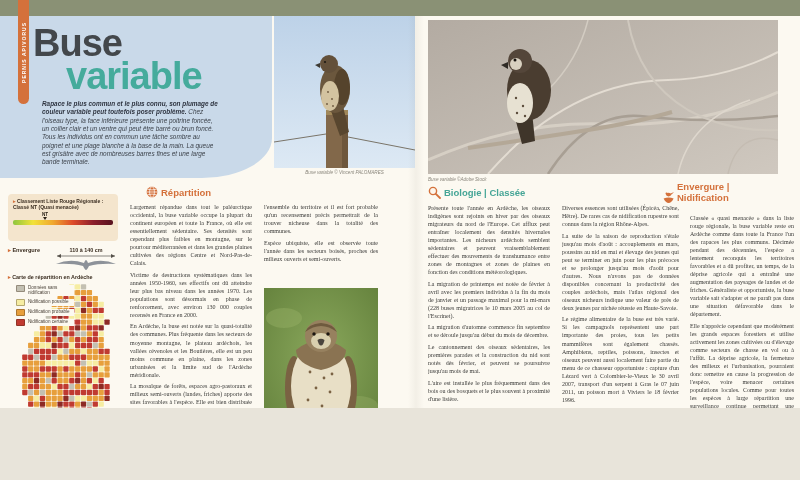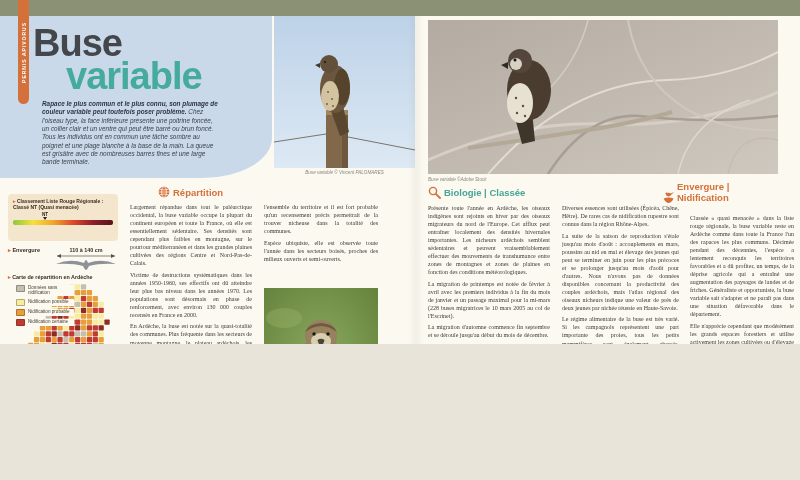--- a/index.html
+++ b/index.html
@@ -1,17 +1,17 @@
 <!DOCTYPE html>
 <html><head>
 <meta charset="utf-8">
 <style>
   *{margin:0;padding:0;box-sizing:border-box}
   html,body{background:#e8e4da;font-family:"Liberation Sans",sans-serif}
-  #page{position:relative;width:800px;height:344px;background:#fcf9f1;overflow:hidden}
+  #page{position:relative;width:800px;height:408px;background:#fcf9f1;overflow:hidden}
   .abs{position:absolute}
 
   
   #topband{left:0;top:0;width:800px;height:16px;background:#8a9175}
   #ribbon{left:18px;top:0;width:11px;height:104px;background:#d4713b;border-radius:0 0 6px 6px;z-index:6;
           display:flex;align-items:center;justify-content:center}
   #ribbon span{writing-mode:vertical-rl;transform:rotate(180deg);font-size:5px;font-weight:bold;color:#fff;letter-spacing:1px}
 
   
   #bluepanel{left:0;top:16px;width:272px;height:162px;background:#c9d9e9;border-bottom-right-radius:70px 40px}
@@ -47,21 +47,21 @@
   #cartelabel{left:8px;top:274px;width:118px;font-size:5.4px;font-weight:bold;color:#3a2d20}
   #legend{left:16px;top:285px;width:58px;z-index:5}
   .legrow{display:flex;align-items:flex-start;margin-bottom:3px;background:#fcf9f1}
   .legchip{flex:0 0 9px;height:7px;border-radius:1px;margin-right:3px;border:0.5px solid rgba(60,40,20,.35)}
   .leglab{font-size:4.6px;line-height:1.15;color:#4a4238}
   #mapwrap{left:8px;top:278px;width:110px;height:182px;z-index:1}
 
   
   .sechead{display:flex;align-items:center;gap:3px;font-weight:bold;font-size:9.5px}
   .orange{color:#d4713b}.teal{color:#45a596}
-  #head-rep{left:158px;top:186px}
+  #head-rep{left:146px;top:186px}
   #head-bio{left:428px;top:186px}
   #head-prot-ico{left:662px;top:190px}
   #head-prot{left:677px;top:182px;font-weight:bold;font-size:9.5px;line-height:1.15;color:#d4713b}
 
   
   .col{font-family:"Liberation Serif",serif;font-size:6px;line-height:1.34;color:#3a3a38;text-align:justify;overflow:hidden}
   .col p{margin-bottom:3.5px}
   #colA{left:130px;top:203px;width:122px;height:250px}
   #colB{left:264px;top:203px;width:114px;height:82px}
   #colC{left:428px;top:204px;width:122px;height:248px}

